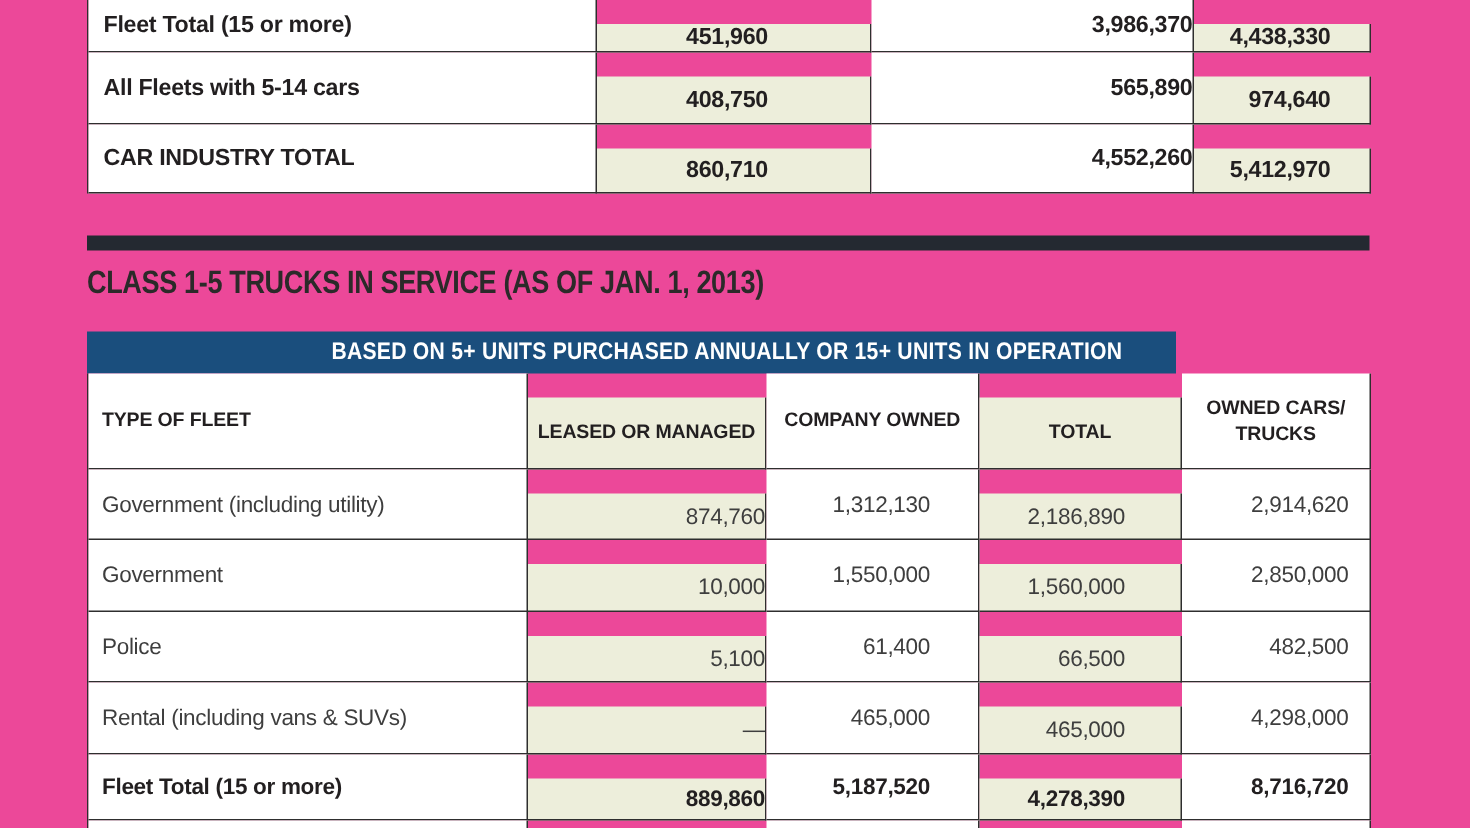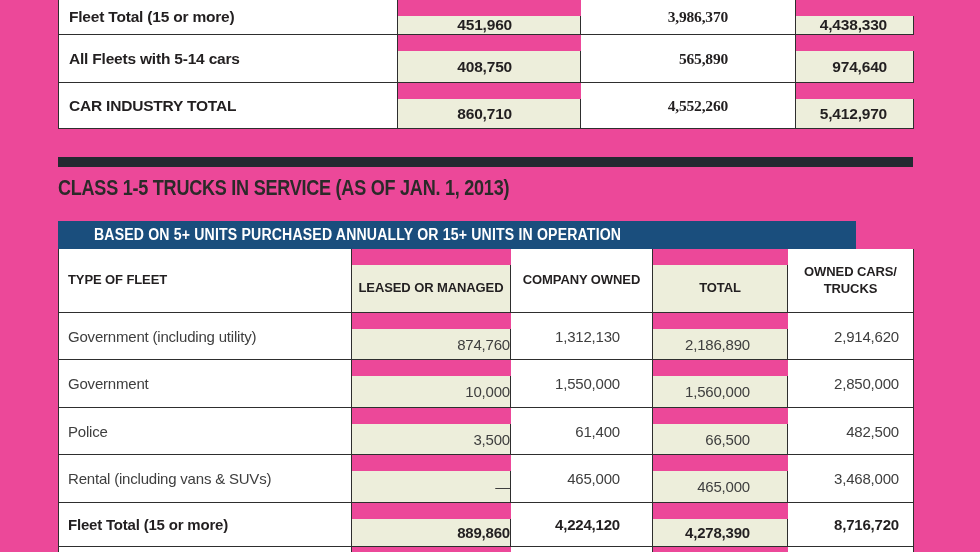--- a/index.html
+++ b/index.html
@@ -38,39 +38,39 @@
   .t1{
     position:absolute;left:58px;top:0;width:855px;height:129px;
     grid-template-columns:339px 183px 215px 118px;
     grid-template-rows:35px 48px 46px;
     border-left:1.5px solid var(--border);
     font-size:15.5px;
   }
   .t1 .cell{font-weight:bold;}
   .t1-c1{padding-left:10px;}
   .t1-c2{padding-right:68px;}
-  .t1-c3{padding-right:67px;font-family:Liberation Serif, serif;}
+  .t1-c3{}
   .t1-c4{padding-right:26px;}
 
   
   .divider{
     position:absolute;left:58px;top:157px;width:855px;height:10px;
     background:var(--divider-dark);
   }
   .heading{
     position:absolute;left:58px;top:176px;width:600px;
     font-size:21.5px;font-weight:bold;color:#2b2a29;
     letter-spacing:-0.3px;white-space:nowrap;
     transform:scaleX(0.84);transform-origin:left center;
   }
 
   
   .banner{
-    position:absolute;left:58px;top:221px;width:798px;height:28px;
-    background:var(--band-blue);display:flex;align-items:center;justify-content:flex-start;
+    position:absolute;left:58px;top:221px;width:726px;height:28px;
+    background:var(--band-blue);display:flex;align-items:center;justify-content:flex-end;
   }
   .banner-text{
     color:var(--band-text);font-weight:bold;font-size:16px;letter-spacing:0.2px;
     white-space:nowrap;transform:scaleX(0.88);transform-origin:center;
   }
 
   
   .t2{
     position:absolute;left:58px;top:249px;width:855px;height:303px;
     grid-template-columns:293px 159px 142px 135px 126px;
@@ -140,36 +140,36 @@
     </div>
     <div class="row">
       <div class="cell label t2-c1">Government</div>
       <div class="cell num green t2-c2">10,000</div>
       <div class="cell num t2-c3">1,550,000</div>
       <div class="cell num green t2-c4">1,560,000</div>
       <div class="cell num t2-c5">2,850,000</div>
     </div>
     <div class="row">
       <div class="cell label t2-c1">Police</div>
-      <div class="cell num green t2-c2">3,500</div>
+      <div class="cell num green t2-c2">5,100</div>
       <div class="cell num t2-c3">61,400</div>
       <div class="cell num green t2-c4">66,500</div>
       <div class="cell num t2-c5">482,500</div>
     </div>
     <div class="row">
       <div class="cell label t2-c1">Rental (including vans &amp; SUVs)</div>
       <div class="cell num green t2-c2">—</div>
       <div class="cell num t2-c3">465,000</div>
       <div class="cell num green t2-c4">465,000</div>
-      <div class="cell num t2-c5">3,468,000</div>
+      <div class="cell num t2-c5">4,298,000</div>
     </div>
     <div class="row total-row">
       <div class="cell label t2-c1">Fleet Total (15 or more)</div>
       <div class="cell num green t2-c2">889,860</div>
-      <div class="cell num t2-c3">4,224,120</div>
+      <div class="cell num t2-c3">5,187,520</div>
       <div class="cell num green t2-c4">4,278,390</div>
       <div class="cell num t2-c5">8,716,720</div>
     </div>
     <div class="row cut">
       <div class="cell"></div>
       <div class="cell green"></div>
       <div class="cell"></div>
       <div class="cell green"></div>
       <div class="cell"></div>
     </div>

